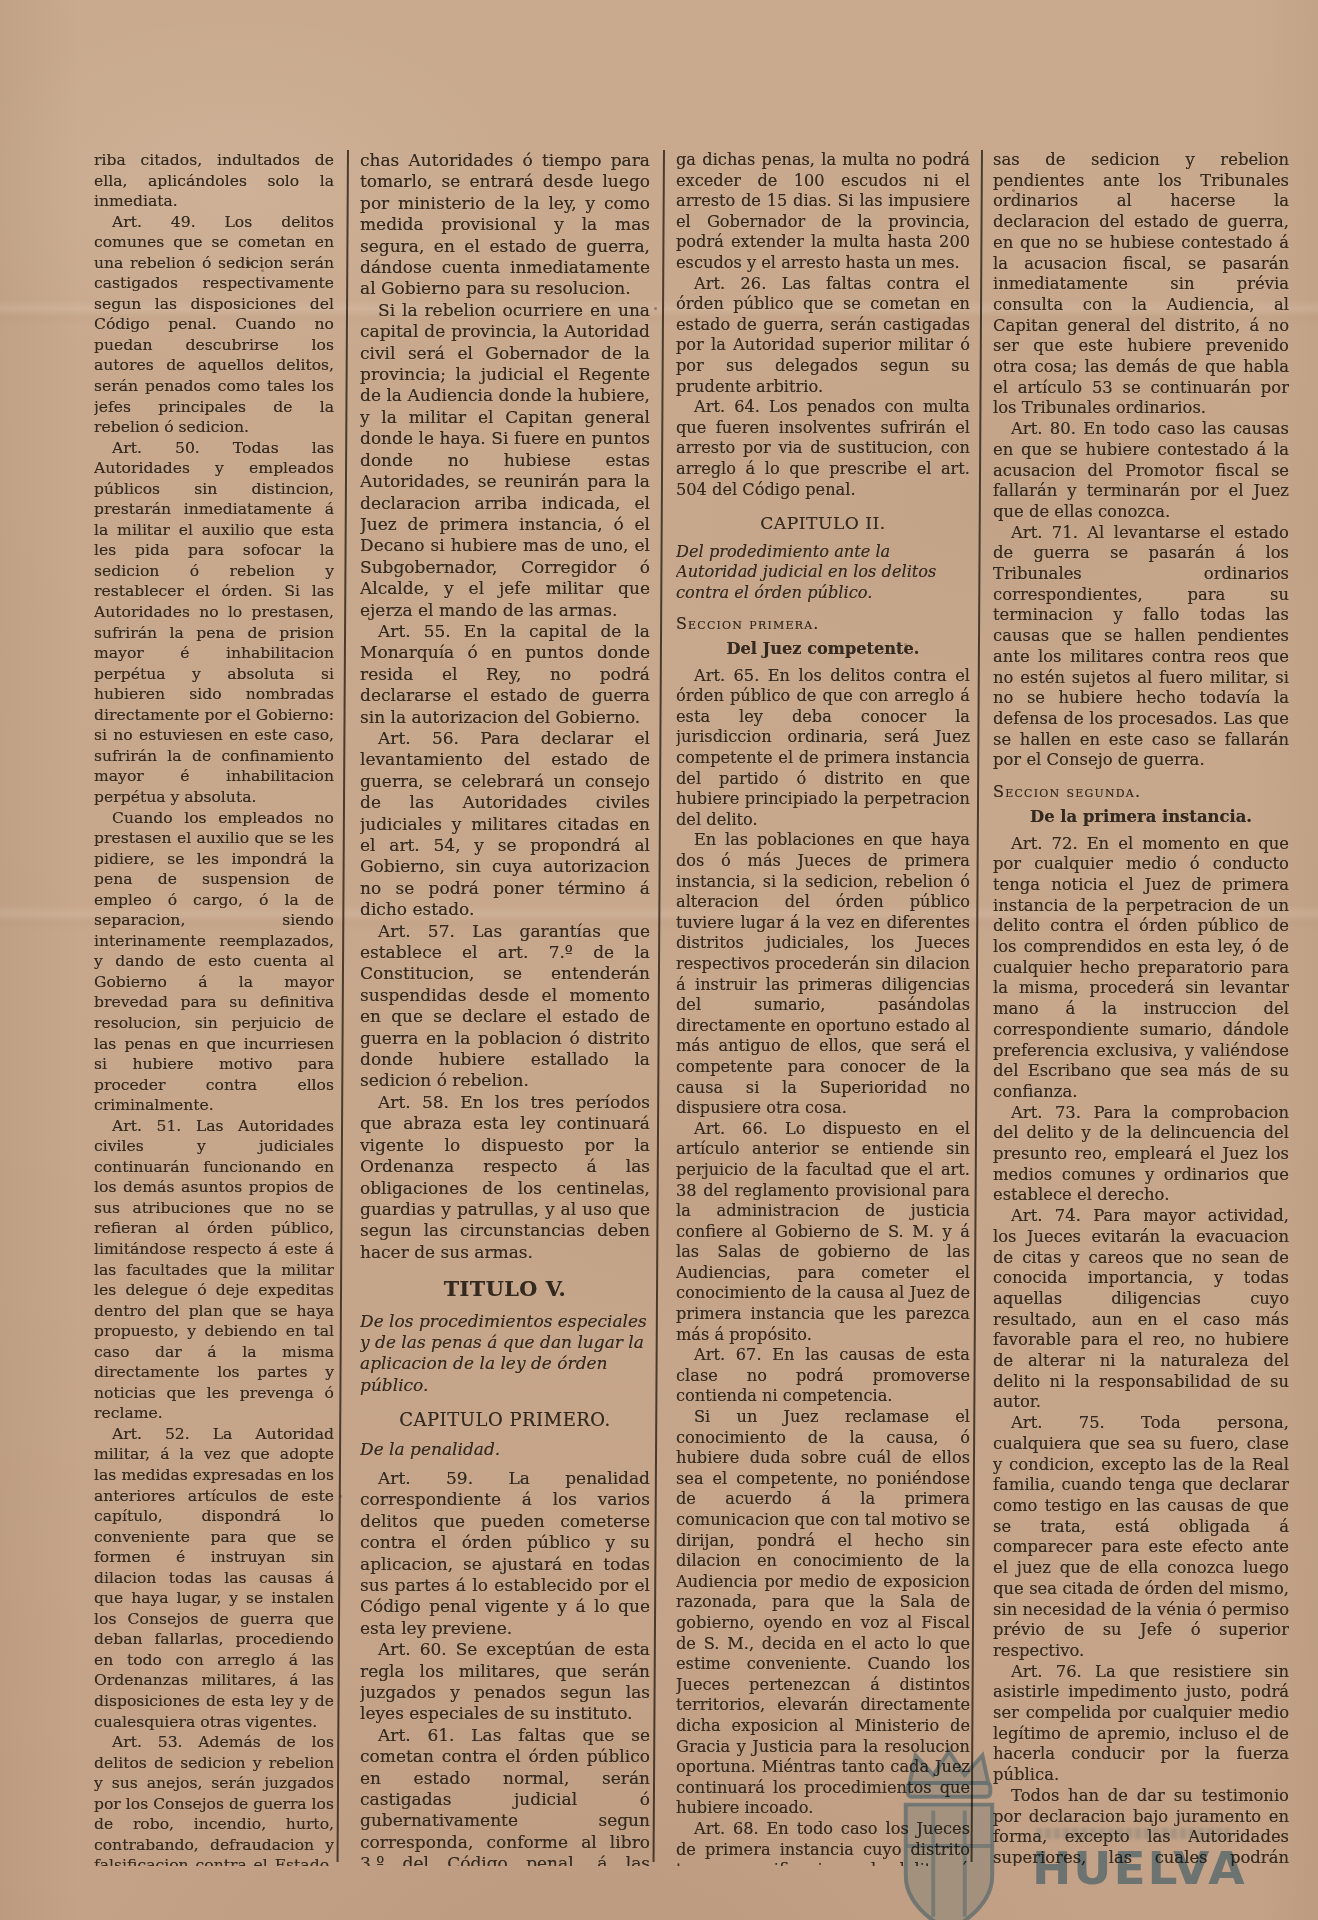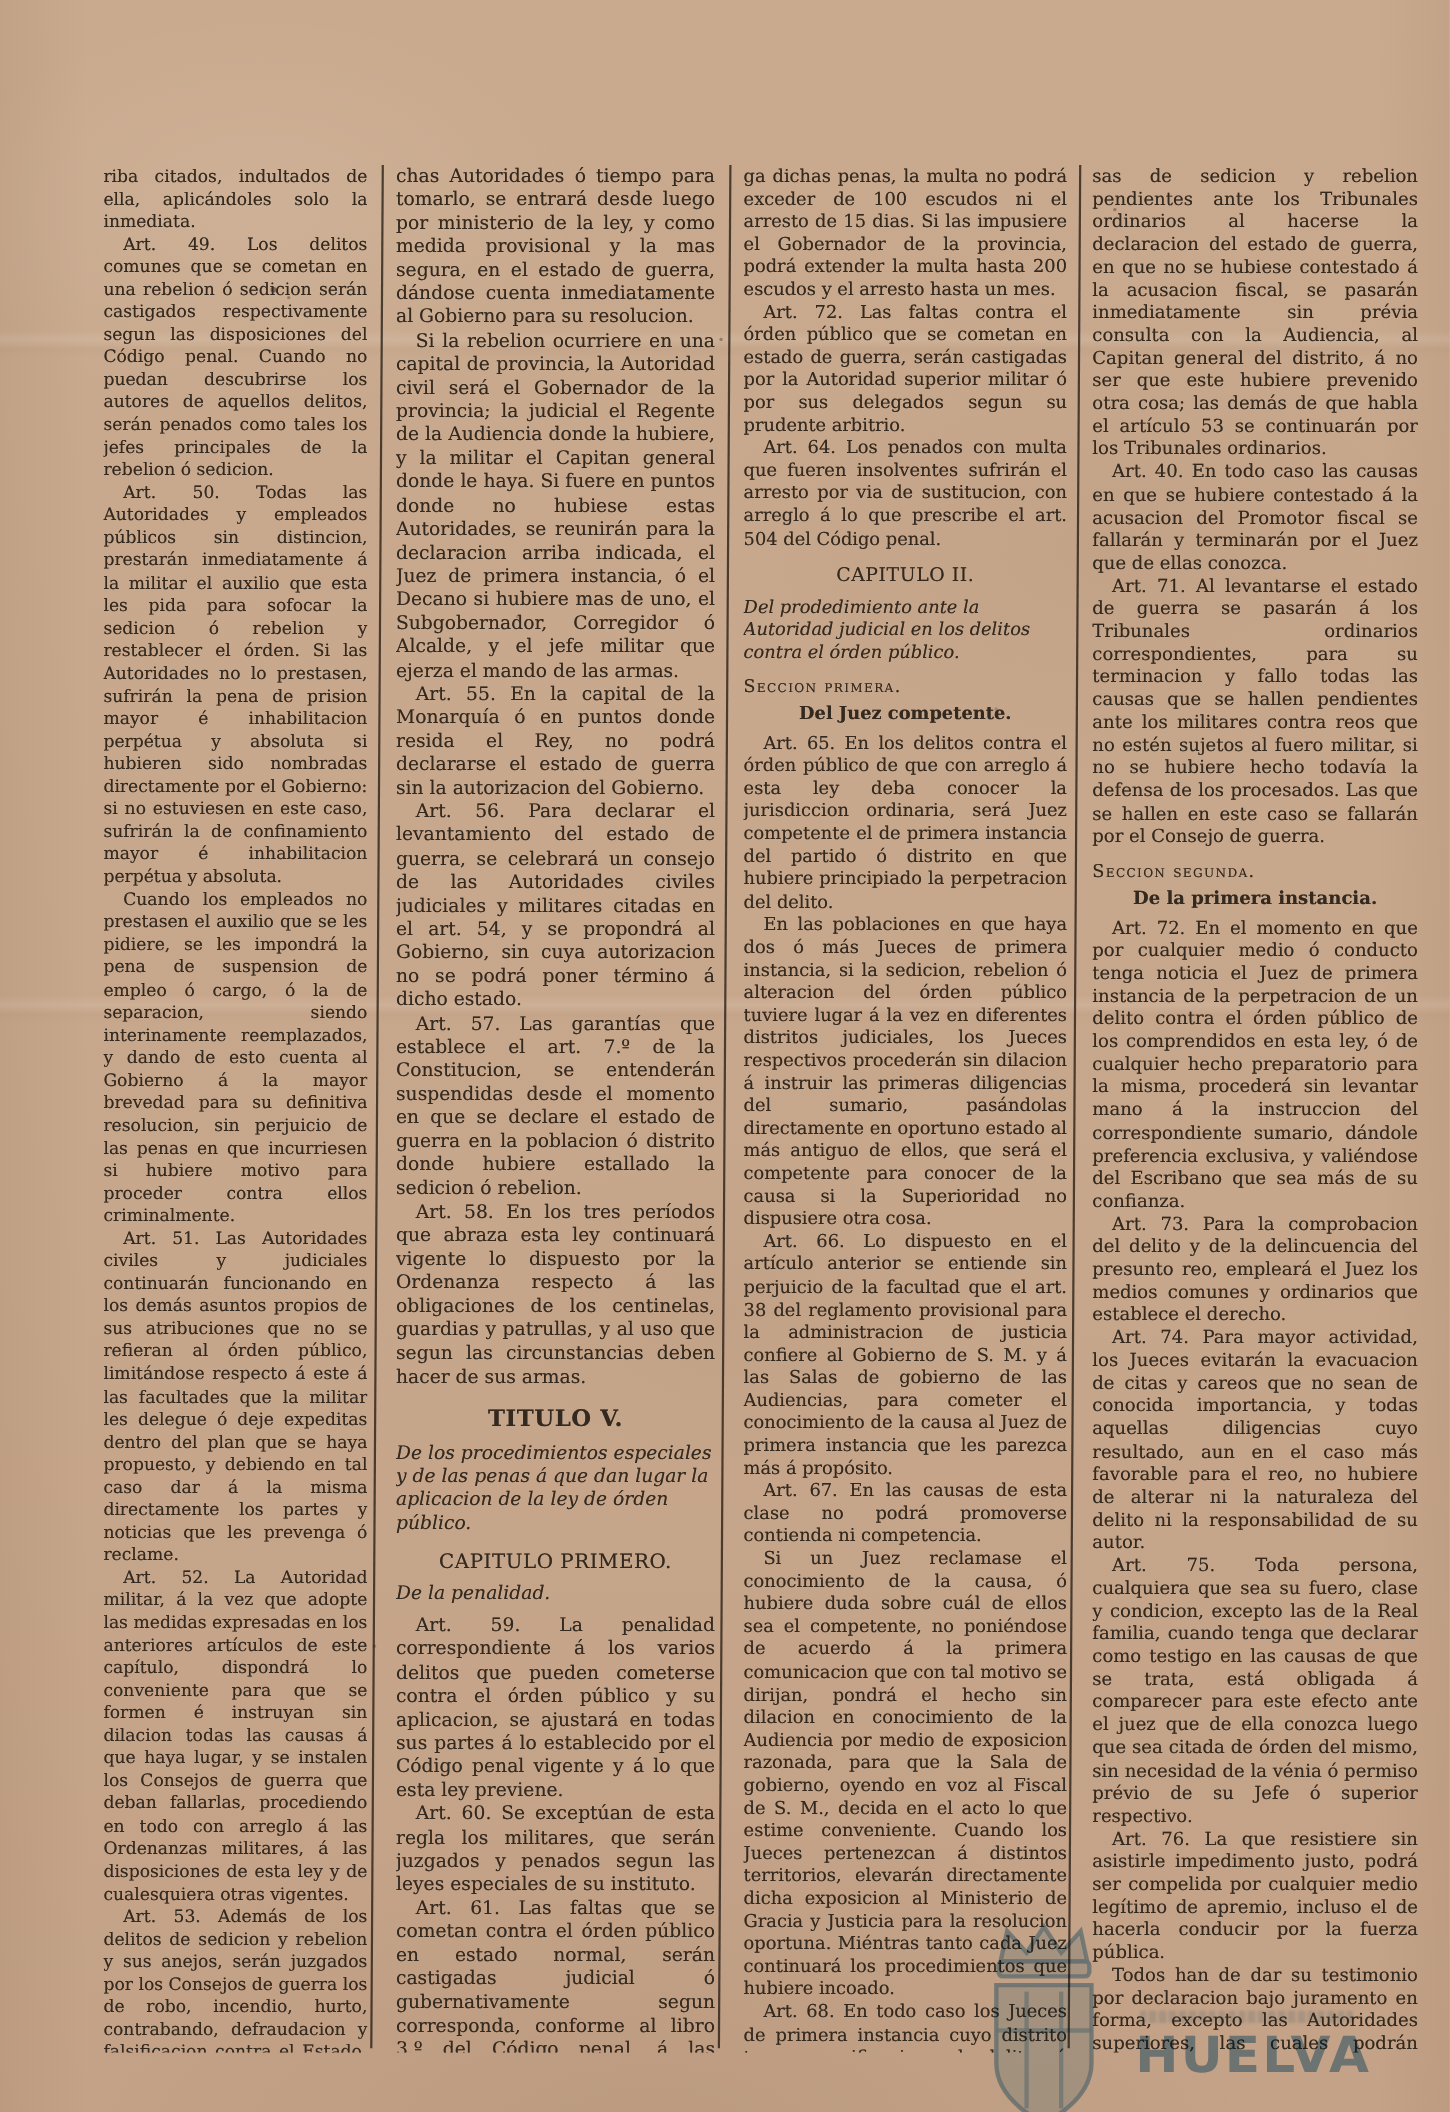--- a/index.html
+++ b/index.html
@@ -90,36 +90,36 @@
       <p class="h-titulo">TITULO V.</p>
       <p class="h-italic">De los procedimientos especiales y de las penas á que dan lugar la aplicacion de la ley de órden público.</p>
       <p class="h-capitulo">CAPITULO PRIMERO.</p>
       <p class="h-italic">De la penalidad.</p>
       <p class="para">Art. 59. La penalidad correspondiente á los varios delitos que pueden cometerse contra el órden público y su aplicacion, se ajustará en todas sus partes á lo establecido por el Código penal vigente y á lo que esta ley previene.</p>
       <p class="para">Art. 60. Se exceptúan de esta regla los militares, que serán juzgados y penados segun las leyes especiales de su instituto.</p>
       <p class="para">Art. 61. Las faltas que se cometan contra el órden público en estado normal, serán castigadas judicial ó gubernativamente segun corresponda, conforme al libro 3.º del Código penal, á las prescripciones de esta ley y de más disposiciones vigentes.</p>
     </div>
   <div class="col col-3" id="col-2">
       <p class="para noindent">ga dichas penas, la multa no podrá exceder de 100 escudos ni el arresto de 15 dias. Si las impusiere el Gobernador de la provincia, podrá extender la multa hasta 200 escudos y el arresto hasta un mes.</p>
-      <p class="para">Art. 72. Las faltas contra el órden público que se cometan en estado de guerra, serán castigadas por la Autoridad superior militar ó por sus delegados segun su prudente arbitrio.</p>
+      <p class="para">Art. 26. Las faltas contra el órden público que se cometan en estado de guerra, serán castigadas por la Autoridad superior militar ó por sus delegados segun su prudente arbitrio.</p>
       <p class="para">Art. 64. Los penados con multa que fueren insolventes sufrirán el arresto por via de sustitucion, con arreglo á lo que prescribe el art. 504 del Código penal.</p>
       <p class="h-capitulo">CAPITULO II.</p>
       <p class="h-italic">Del prodedimiento ante la Autoridad judicial en los delitos contra el órden público.</p>
       <p class="h-seccion">Seccion primera.</p>
       <p class="h-bold">Del Juez competente.</p>
       <p class="para">Art. 65. En los delitos contra el órden público de que con arreglo á esta ley deba conocer la jurisdiccion ordinaria, será Juez competente el de primera instancia del partido ó distrito en que hubiere principiado la perpetracion del delito.</p>
       <p class="para">En las poblaciones en que haya dos ó más Jueces de primera instancia, si la sedicion, rebelion ó alteracion del órden público tuviere lugar á la vez en diferentes distritos judiciales, los Jueces respectivos procederán sin dilacion á instruir las primeras diligencias del sumario, pasándolas directamente en oportuno estado al más antiguo de ellos, que será el competente para conocer de la causa si la Superioridad no dispusiere otra cosa.</p>
       <p class="para">Art. 66. Lo dispuesto en el artículo anterior se entiende sin perjuicio de la facultad que el art. 38 del reglamento provisional para la administracion de justicia confiere al Gobierno de S. M. y á las Salas de gobierno de las Audiencias, para cometer el conocimiento de la causa al Juez de primera instancia que les parezca más á propósito.</p>
       <p class="para">Art. 67. En las causas de esta clase no podrá promoverse contienda ni competencia.</p>
       <p class="para">Si un Juez reclamase el conocimiento de la causa, ó hubiere duda sobre cuál de ellos sea el competente, no poniéndose de acuerdo á la primera comunicacion que con tal motivo se dirijan, pondrá el hecho sin dilacion en conocimiento de la Audiencia por medio de exposicion razonada, para que la Sala de gobierno, oyendo en voz al Fiscal de S. M., decida en el acto lo que estime conveniente. Cuando los Jueces pertenezcan á distintos territorios, elevarán directamente dicha exposicion al Ministerio de Gracia y Justicia para la resolucion oportuna. Miéntras tanto cada Juez continuará los procedimientos que hubiere incoado.</p>
       <p class="para">Art. 68. En todo caso los Jueces de primera instancia cuyo distrito tenga ramificacion el delito ú ocurran hechos justiciables por consecuencia del mismo, instruirán las oportunas diligencias, que pasarán al que sea competente para conocer del delito principal.</p>
     </div>
   <div class="col col-4" id="col-3">
       <p class="para noindent">sas de sedicion y rebelion pendientes ante los Tribunales ordinarios al hacerse la declaracion del estado de guerra, en que no se hubiese contestado á la acusacion fiscal, se pasarán inmediatamente sin prévia consulta con la Audiencia, al Capitan general del distrito, á no ser que este hubiere prevenido otra cosa; las demás de que habla el artículo 53 se continuarán por los Tribunales ordinarios.</p>
-      <p class="para">Art. 40. En todo caso las causas en que se hubiere contestado á la acusacion del Promotor fiscal se fallarán y terminarán por el Juez que de ellas conozca.</p>
+      <p class="para">Art. 80. En todo caso las causas en que se hubiere contestado á la acusacion del Promotor fiscal se fallarán y terminarán por el Juez que de ellas conozca.</p>
       <p class="para">Art. 71. Al levantarse el estado de guerra se pasarán á los Tribunales ordinarios correspondientes, para su terminacion y fallo todas las causas que se hallen pendientes ante los militares contra reos que no estén sujetos al fuero militar, si no se hubiere hecho todavía la defensa de los procesados. Las que se hallen en este caso se fallarán por el Consejo de guerra.</p>
       <p class="h-seccion">Seccion segunda.</p>
       <p class="h-bold">De la primera instancia.</p>
       <p class="para">Art. 72. En el momento en que por cualquier medio ó conducto tenga noticia el Juez de primera instancia de la perpetracion de un delito contra el órden público de los comprendidos en esta ley, ó de cualquier hecho preparatorio para la misma, procederá sin levantar mano á la instruccion del correspondiente sumario, dándole preferencia exclusiva, y valiéndose del Escribano que sea más de su confianza.</p>
       <p class="para">Art. 73. Para la comprobacion del delito y de la delincuencia del presunto reo, empleará el Juez los medios comunes y ordinarios que establece el derecho.</p>
       <p class="para">Art. 74. Para mayor actividad, los Jueces evitarán la evacuacion de citas y careos que no sean de conocida importancia, y todas aquellas diligencias cuyo resultado, aun en el caso más favorable para el reo, no hubiere de alterar ni la naturaleza del delito ni la responsabilidad de su autor.</p>
       <p class="para">Art. 75. Toda persona, cualquiera que sea su fuero, clase y condicion, excepto las de la Real familia, cuando tenga que declarar como testigo en las causas de que se trata, está obligada á comparecer para este efecto ante el juez que de ella conozca luego que sea citada de órden del mismo, sin necesidad de la vénia ó permiso prévio de su Jefe ó superior respectivo.</p>
       <p class="para">Art. 76. La que resistiere sin asistirle impedimento justo, podrá ser compelida por cualquier medio legítimo de apremio, incluso el de hacerla conducir por la fuerza pública.</p>
       <p class="para">Todos han de dar su testimonio por declaracion bajo juramento en forma, excepto las Autoridades superiores, las cuales podrán verificarlo por medio de certificacion, informe ó comunicacion oficial sin necesidad de comparecer personalmente ante el Juez de la causa.</p>
     </div>

